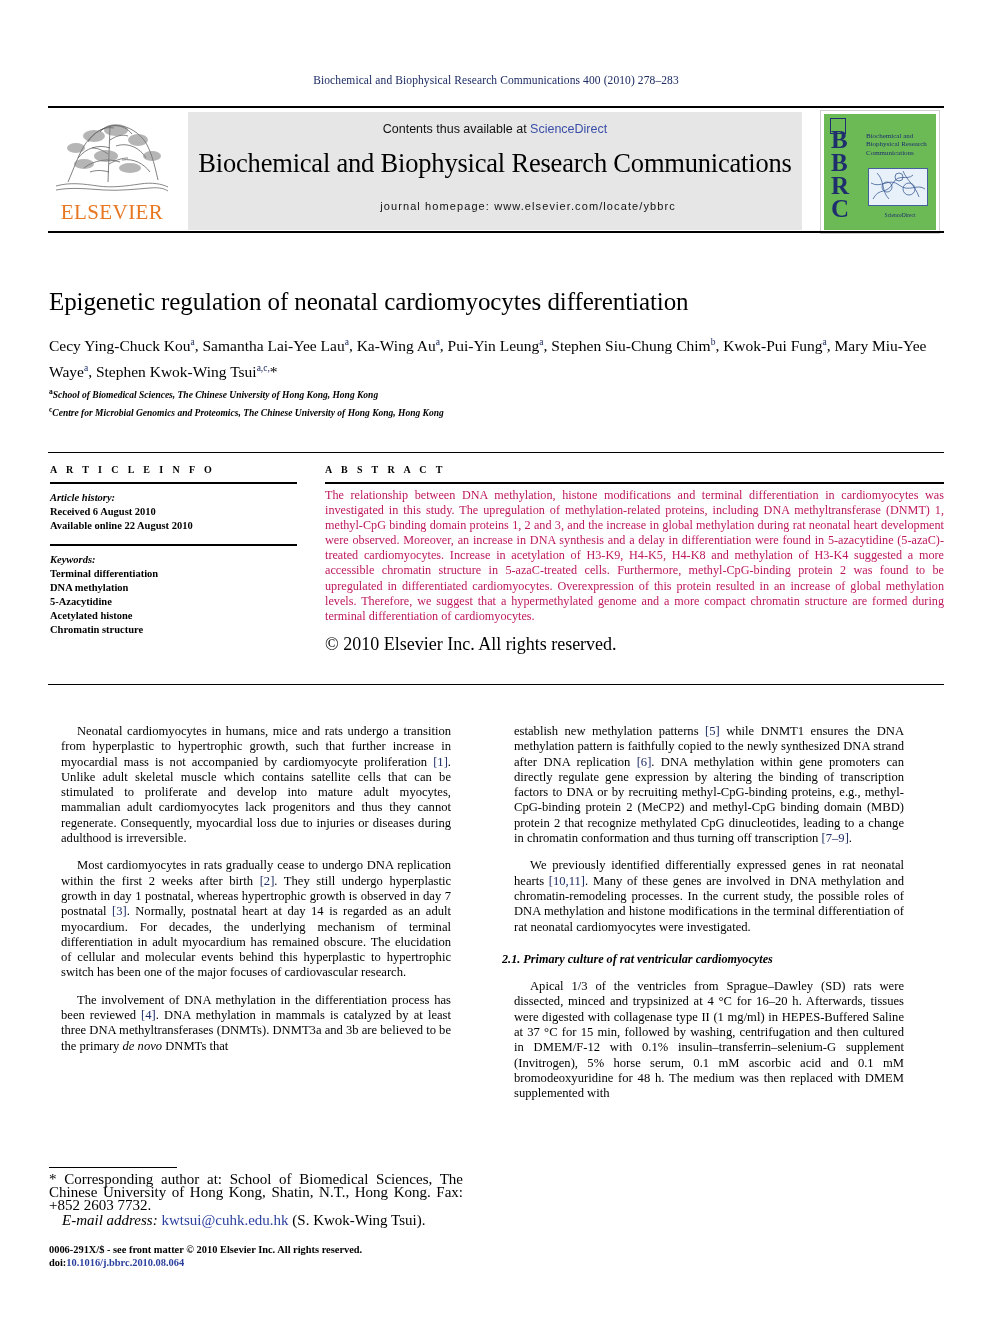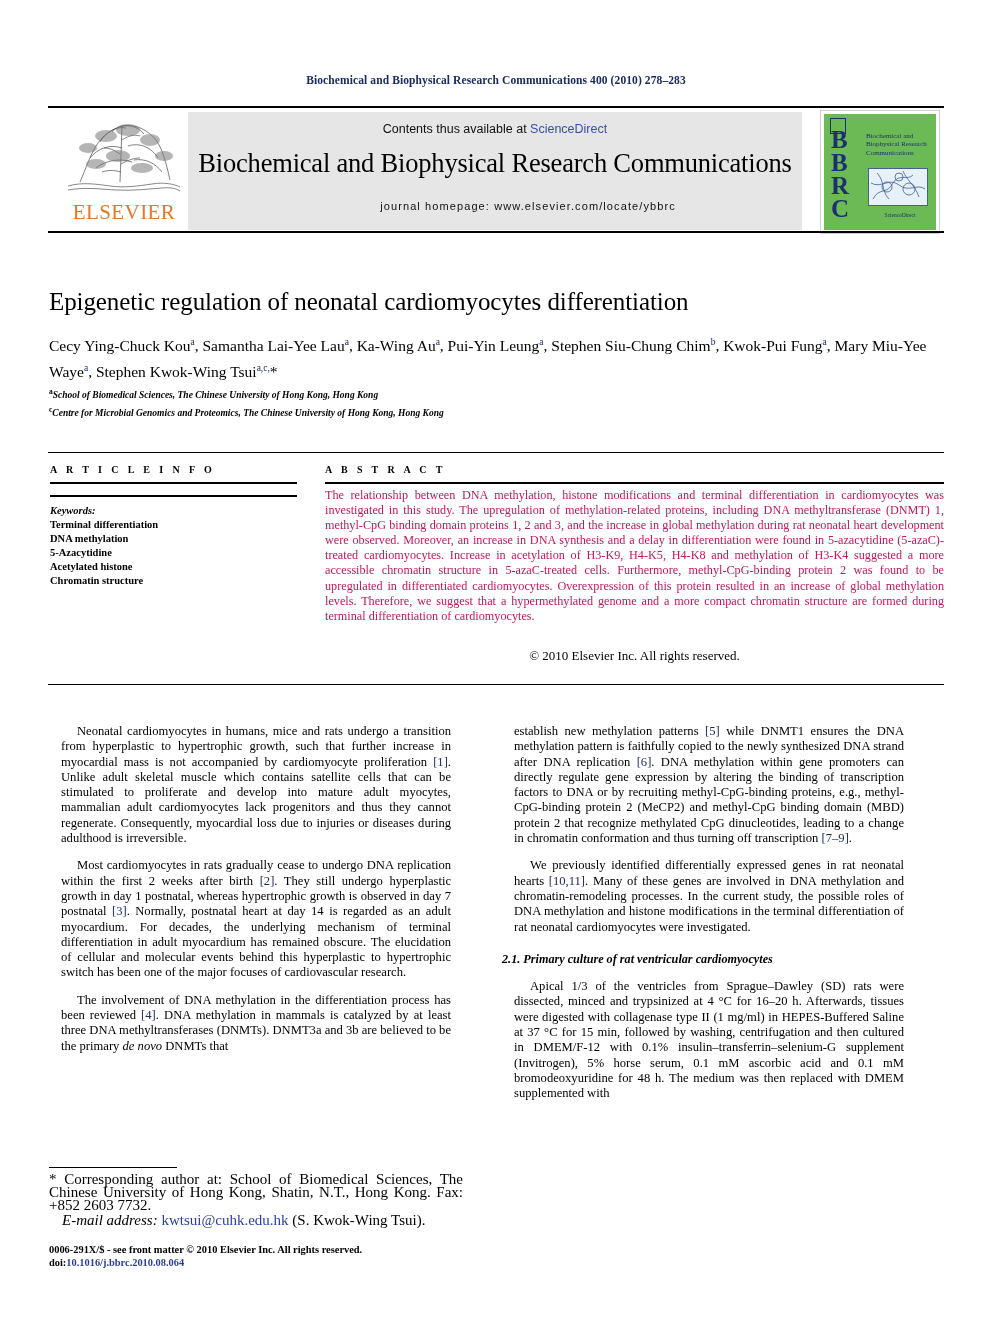--- a/index.html
+++ b/index.html
@@ -23,21 +23,21 @@
     height: 1323px;
   }
 
   
   .runhead {
     position: absolute;
     left: 0; top: 74px;
     width: 992px;
     text-align: center;
     font-family: "Liberation Serif", serif;
-    font-weight: bold;
+    font-weight: normal;
     font-size: 11.5px;
     color: #1b2a62;
     letter-spacing: 0.1px;
   }
 
   
   .masthead {
     position: absolute;
     left: 48px; top: 106px;
     width: 896px;
@@ -45,21 +45,21 @@
   }
   .mast-rule-top {
     position: absolute;
     left: 0; top: 0;
     width: 896px;
     height: 2px;
     background: #000000;
   }
   .elsevier-logo {
     position: absolute;
-    left: 12px; top: 6px;
+    left: 0; top: 6px;
     width: 128px;
     height: 120px;
   }
   .tree-wrap {
     position: absolute;
     left: 6px; top: 0px;
     width: 116px;
     height: 86px;
     overflow: hidden;
   }
@@ -267,23 +267,23 @@
   }
   .abstract-text {
     margin-top: 4px;
     font-family: "Liberation Serif", serif;
     font-size: 12.2px;
     line-height: 15.1px;
     text-align: justify;
     color: #be185d;
   }
   .abstract-copy {
-    margin-top: 24px;
-    text-align: center;
-    font-size: 13px;
+    margin-top: 10px;
+    text-align: left;
+    font-size: 18px;
   }
 
   
   .bodycol {
     position: absolute;
     font-family: "Liberation Serif", serif;
     font-size: 12.6px;
     line-height: 15.3px;
     text-align: justify;
     color: #000000;
@@ -422,20 +422,25 @@
       <div><sup>a</sup>School of Biomedical Sciences, The Chinese University of Hong Kong, Hong Kong</div>
       <div><sup>c</sup>Centre for Microbial Genomics and Proteomics, The Chinese University of Hong Kong, Hong Kong</div>
     </div>
 
   <div class="infoblock">
     <div class="block-rule-top"></div>
 
     <div class="col-info">
       <div class="hdr-spaced">A R T I C L E    I N F O</div>
       <div class="hr-thick"></div>
+      <div class="info-sec">
+        <div class="lab">Article history:</div>
+        <div class="ln">Received 6 August 2010</div>
+        <div class="ln">Available online 22 August 2010</div>
+      </div>
       <div class="hr-thin"></div>
       <div class="info-sec">
         <div class="lab">Keywords:</div>
         <div class="ln">Terminal differentiation</div>
         <div class="ln">DNA methylation</div>
         <div class="ln">5-Azacytidine</div>
         <div class="ln">Acetylated histone</div>
         <div class="ln">Chromatin structure</div>
       </div>
     </div>

